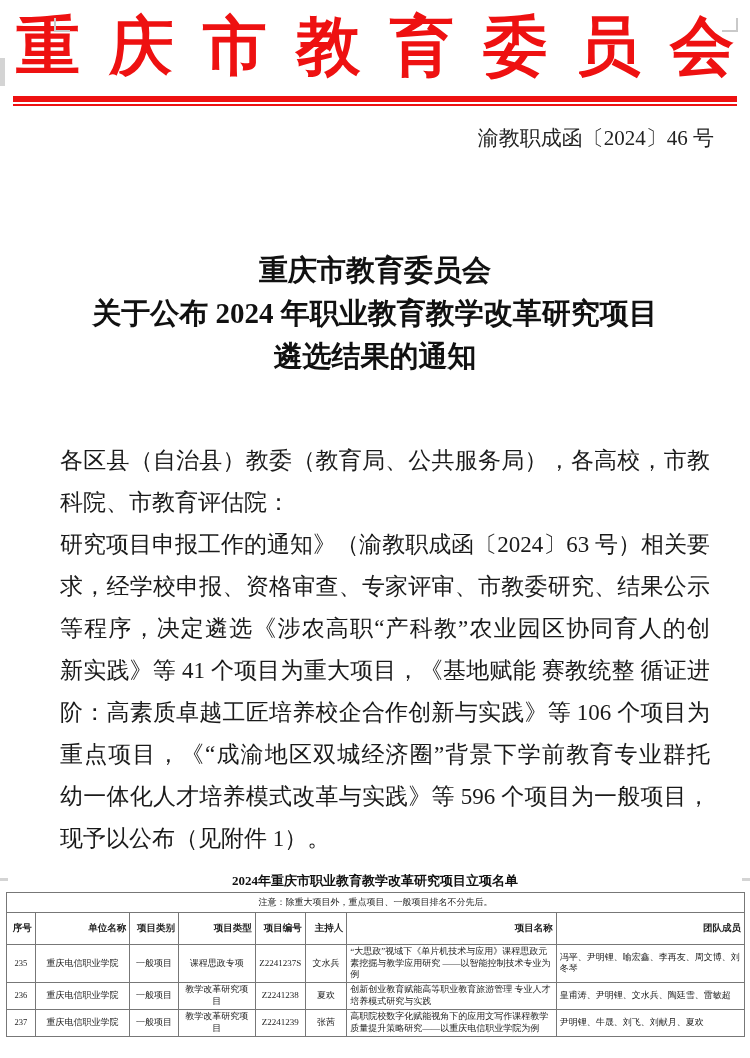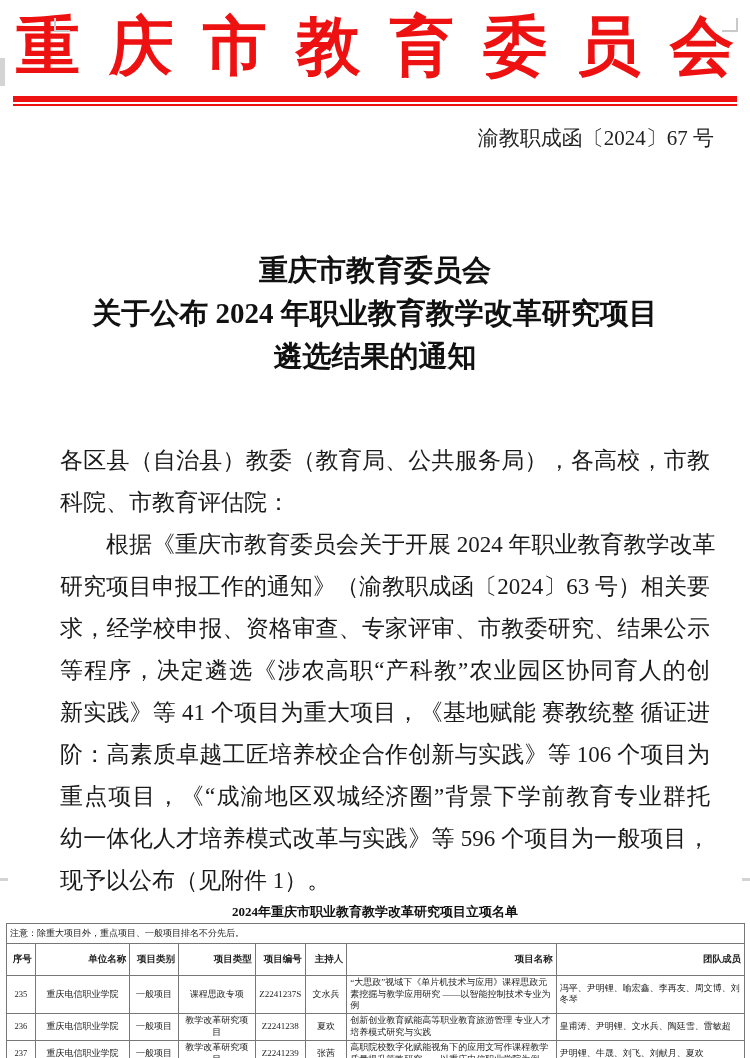--- a/index.html
+++ b/index.html
@@ -65,21 +65,21 @@
     text-align: justify;
     text-align-last: justify;
     text-justify: inter-ideograph;
     white-space: nowrap;
   }
   .line.last { text-align-last: left; }
   .line.indent { text-indent: 46px; }
 
   
   .table-title {
-    margin-top: 2px;
+    margin-top: 13px;
     text-align: center;
     font-weight: 700;
     font-size: 13px;
     line-height: 16px;
     color: #111;
   }
   table.grid {
     margin: 3px 5px 0 6px;
     width: 739px;
     border-collapse: collapse;
@@ -88,53 +88,52 @@
     color: #222;
   }
   table.grid td, table.grid th {
     border: 1px solid #777;
     padding: 1px 3px;
     vertical-align: middle;
     font-weight: normal;
     line-height: 11.5px;
     overflow: hidden;
   }
-  tr.note-row td { height: 20px; text-align: left; font-size: 9px; }
+  tr.note-row td { height: 20px; text-align: center; font-size: 9px; }
   tr.head-row th { height: 32px; text-align: right; font-weight: 700; font-size: 9.5px; }
   tr.data-row td { text-align: center; }
   tr.data-row td.cell-name, tr.data-row td.cell-team { text-align: left; }
   tr.data-row.r1 td { height: 30px; }
   tr.data-row.r2 td, tr.data-row.r3 td { height: 27px; }
   td.cell-no { font-size: 8.5px; margin-left: 25px; }
 </style>
 </head>
 <body>
 
 <div class="corner-mark tl"></div>
 <div class="corner-mark tr"></div>
 <div class="edge-mark left-top"></div>
 <div class="edge-mark left-mid"></div>
 <div class="edge-mark right-mid"></div>
 
 <div class="banner">重庆市教育委员会</div>
 <div class="red-rule-thick"></div>
 <div class="red-rule-thin"></div>
 
-<div class="doc-number">渝教职成函〔2024〕67 号</div>
+<div class="doc-number">渝教职成函〔2024〕46 号</div>
 
 <div class="doc-title">
   <div>重庆市教育委员会</div>
   <div>关于公布 2024 年职业教育教学改革研究项目</div>
   <div>遴选结果的通知</div>
 </div>
 
 <div class="body-text">
   <div class="line">各区县（自治县）教委（教育局、公共服务局），各高校，市教</div>
   <div class="line last">科院、市教育评估院：</div>
-  <div class="line indent">根据《重庆市教育委员会关于开展 2024 年职业教育教学改革</div>
   <div class="line">研究项目申报工作的通知》（渝教职成函〔2024〕63 号）相关要</div>
   <div class="line">求，经学校申报、资格审查、专家评审、市教委研究、结果公示</div>
   <div class="line">等程序，决定遴选《涉农高职“产科教”农业园区协同育人的创</div>
   <div class="line">新实践》等 41 个项目为重大项目，《基地赋能 赛教统整 循证进</div>
   <div class="line">阶：高素质卓越工匠培养校企合作创新与实践》等 106 个项目为</div>
   <div class="line">重点项目，《“成渝地区双城经济圈”背景下学前教育专业群托</div>
   <div class="line">幼一体化人才培养模式改革与实践》等 596 个项目为一般项目，</div>
   <div class="line last">现予以公布（见附件 1）。</div>
 </div>
 

